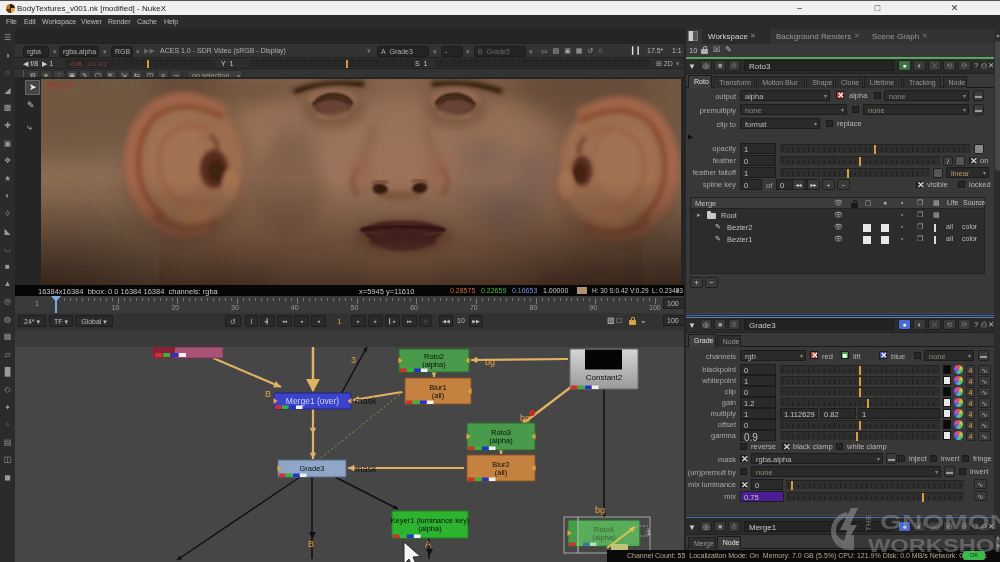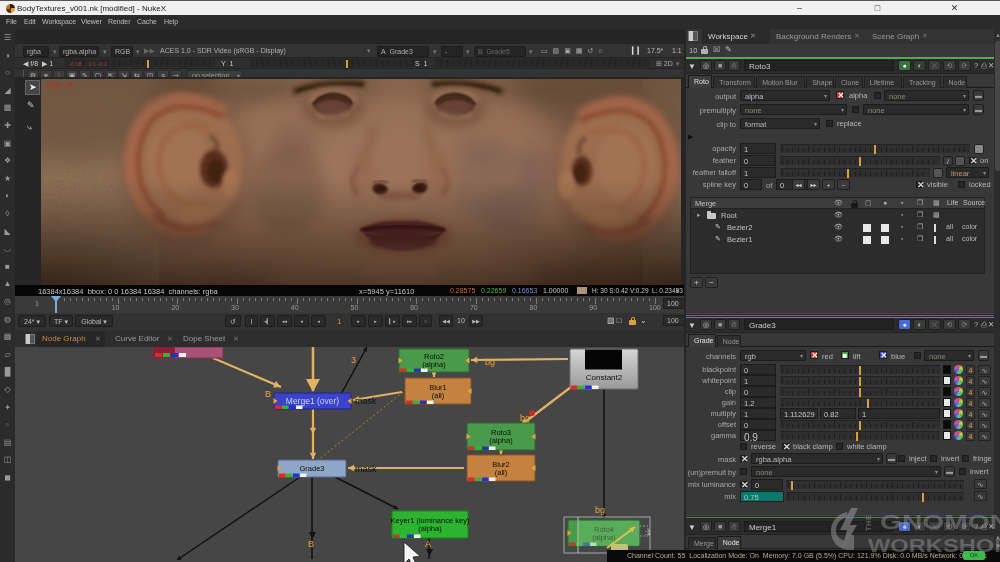--- a/index.html
+++ b/index.html
@@ -506,31 +506,20 @@
         <span style="position:absolute;left:592px;top:3px;font-size:8px;color:#ccc;">▨ □</span>
         <div style="position:absolute;left:614px;top:7px;width:7px;height:5px;background:#d8a33c;border-radius:1px;"></div>
         <div style="position:absolute;left:615.5px;top:4px;width:4px;height:4px;border:1.2px solid #d8a33c;border-bottom:none;border-radius:2px 2px 0 0;"></div>
         <span style="position:absolute;left:625px;top:3px;font-size:8px;color:#ccc;">⌄</span>
         <div style="position:absolute;left:648px;top:2px;width:22px;height:11px;background:#2a2a2a;border:1px solid #1e1e1e;">
           <span style="position:absolute;left:3px;top:1px;font-size:7px;color:#bbb;">100</span>
         </div>
       </div>
 </div>
 
-<div class="abs" id="ngtabs">
-  <div style="position:absolute;left:10px;top:3px;width:10px;height:10px;background:#555;border:1px solid #777;"></div>
-  <div style="position:absolute;left:11px;top:3px;width:4px;height:10px;background:#ccc;"></div>
-  <span class="tab" style="left:22px;top:0;width:68px;height:16px;background:#262626;"></span>
-  <span class="tab" style="left:27px;top:3px;color:#c98a3d;">Node Graph</span>
-  <span class="tab tabx" style="left:80px;top:4px;">✕</span>
-  <span class="tab" style="left:100px;top:3px;">Curve Editor</span>
-  <span class="tab tabx" style="left:152px;top:4px;">✕</span>
-  <span class="tab" style="left:168px;top:3px;">Dope Sheet</span>
-  <span class="tab tabx" style="left:218px;top:4px;">✕</span>
-</div>
 
 <div class="abs" id="ngraph">
       <svg width="669" height="215" viewBox="0 0 669 215" style="position:absolute;left:0;top:0;">
 <line x1="298" y1="0" x2="298" y2="44" stroke="#e0b264" stroke-width="2.5"></line>
 <path d="M291 32 L305 32 L298 45 Z" fill="#e0b264"></path>
 <line x1="198" y1="11" x2="266" y2="40" stroke="#e0b264" stroke-width="2.2"></line>
         <path d="M266.0 40.0 L258.0 40.5 L260.9 33.9 Z" fill="#e0b264"></path>
 <line x1="320" y1="58" x2="352" y2="0" stroke="#111" stroke-width="1.5"></line>
         <path d="M352.0 0.0 L351.8 5.0 L347.9 2.8 Z" fill="#111"></path>
 <text x="336" y="16" font-size="9" fill="#e8a33d" font-family="Liberation Sans">3</text>
@@ -1336,21 +1325,21 @@
         <div style="position:absolute;left:147.6px;bottom:1px;width:1px;height:4px;background:#1e1e1e;"></div>
         <div style="position:absolute;left:152.8px;bottom:1px;width:1px;height:4px;background:#1e1e1e;"></div>
         <div style="position:absolute;left:158.0px;bottom:1px;width:1px;height:6px;background:#1e1e1e;"></div>
         <div style="position:absolute;left:163.2px;bottom:1px;width:1px;height:4px;background:#1e1e1e;"></div>
         <div style="position:absolute;left:168.4px;bottom:1px;width:1px;height:4px;background:#1e1e1e;"></div>
         <div style="position:absolute;left:173.6px;bottom:1px;width:1px;height:4px;background:#1e1e1e;"></div>
         <div style="position:absolute;left:5.4px;top:0px;width:2px;height:9px;background:#d89e3c;"></div>
       </div>
       <div style="position:absolute;left:288px;top:450px;width:13px;height:10px;background:#3a3a3a;border:1px solid #222;border-radius:1px;color:#bbb;font-size:7px;text-align:center;line-height:9px;">∿</div>
       <div style="position:absolute;left:0px;top:463px;width:50px;text-align:right;font-size:7.5px;color:#a8a8a8;white-space:nowrap;">mix</div>
-      <div style="position:absolute;left:54px;top:462px;width:44px;height:11px;background:#0f766e;border:1px solid #1c1c1c;">
+      <div style="position:absolute;left:54px;top:462px;width:44px;height:11px;background:#4c1d95;border:1px solid #1c1c1c;">
         <span style="position:absolute;left:3px;top:1px;font-size:7.5px;color:#c5c5c5;">0.75</span>
       </div>
       <div style="position:absolute;left:100px;top:463px;width:178px;height:9px;background:#2e2e2e;border-top:1px solid #222;">
         <div style="position:absolute;left:2.0px;bottom:1px;width:1px;height:6px;background:#1e1e1e;"></div>
         <div style="position:absolute;left:7.2px;bottom:1px;width:1px;height:4px;background:#1e1e1e;"></div>
         <div style="position:absolute;left:12.4px;bottom:1px;width:1px;height:4px;background:#1e1e1e;"></div>
         <div style="position:absolute;left:17.6px;bottom:1px;width:1px;height:4px;background:#1e1e1e;"></div>
         <div style="position:absolute;left:22.8px;bottom:1px;width:1px;height:4px;background:#1e1e1e;"></div>
         <div style="position:absolute;left:28.0px;bottom:1px;width:1px;height:6px;background:#1e1e1e;"></div>
         <div style="position:absolute;left:33.2px;bottom:1px;width:1px;height:4px;background:#1e1e1e;"></div>

